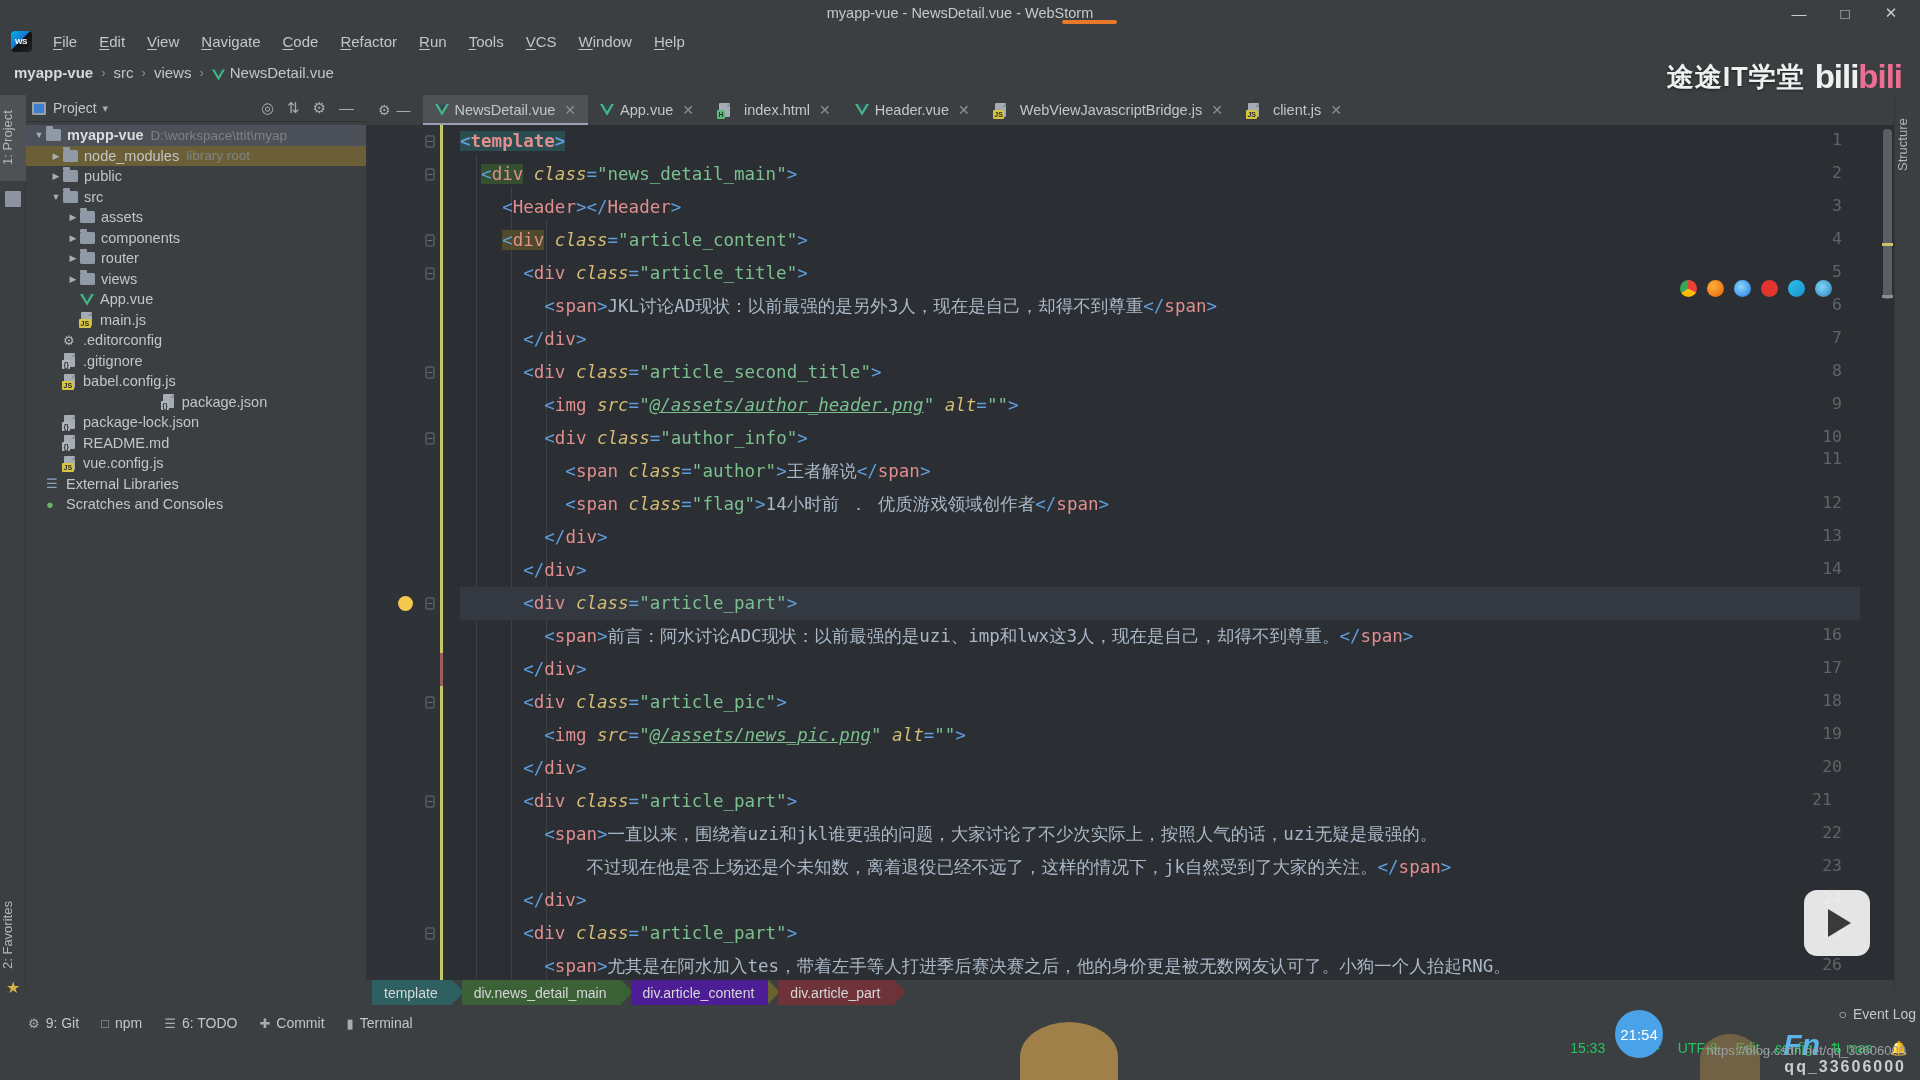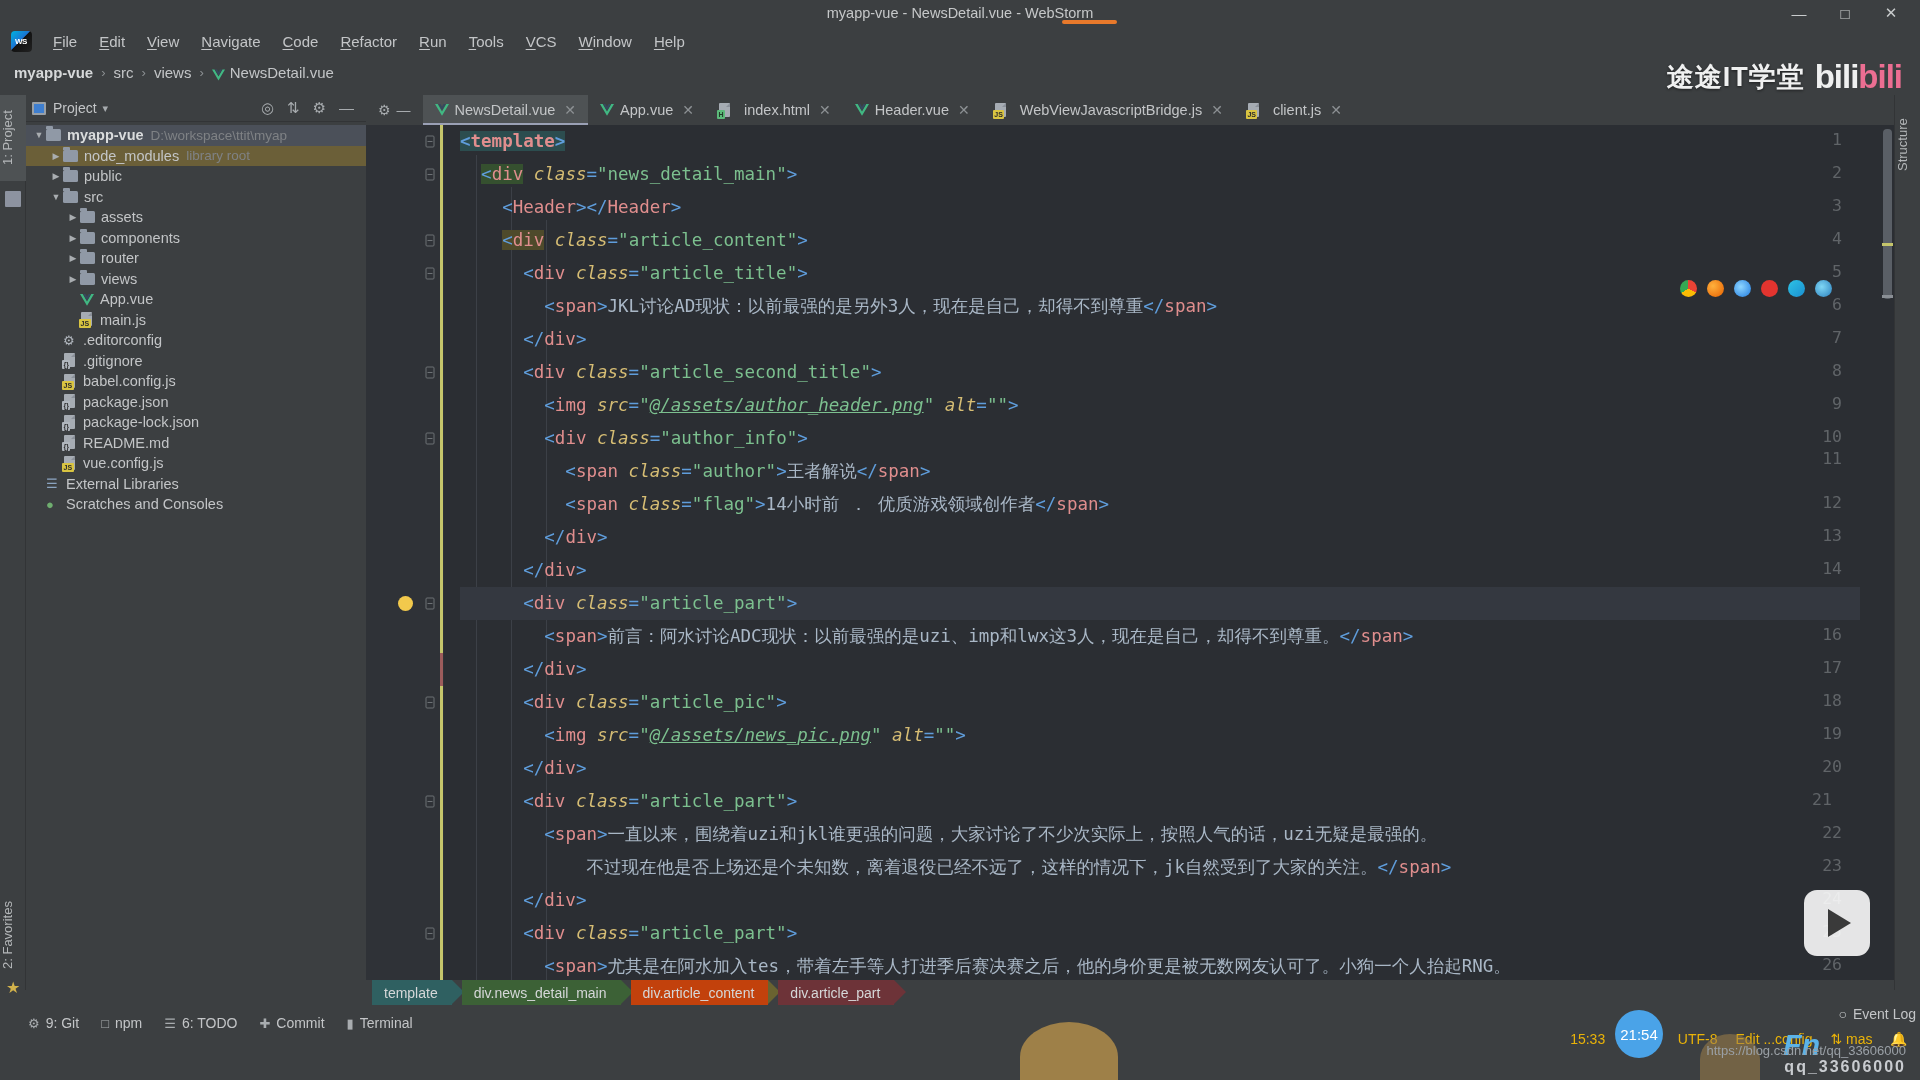--- a/index.html
+++ b/index.html
@@ -255,34 +255,34 @@
   .bc {
     height: 25px; display: flex; align-items: center; padding: 0 14px 0 12px;
     font-size: 14px; color: #d5d7d8; position: relative; margin-right: 10px;
   }
   .bc::after {
     content: ""; position: absolute; right: -12px; top: 0;
     border-style: solid; border-width: 12.5px 0 12.5px 12px;
   }
   .bc.c1 { background: #2f6061; } .bc.c1::after { border-color: transparent transparent transparent #2f6061; }
   .bc.c2 { background: #3c6136; } .bc.c2::after { border-color: transparent transparent transparent #3c6136; }
-  .bc.c3 { background: #c2410c; } .bc.c3::after { border-color: transparent transparent transparent #6a6330; }
+  .bc.c3 { background: #4c1d95; } .bc.c3::after { border-color: transparent transparent transparent #6a6330; }
   .bc.c4 { background: #6d3338; } .bc.c4::after { border-color: transparent transparent transparent #6d3338; }
 
   
   .toolwin-bar {
     position: absolute; left: 0; top: 1008px; width: 1920px; height: 30px;
     display: flex; align-items: center; padding-left: 28px; gap: 22px;
     font-size: 14px; color: #c3c5c7;
   }
   .tw { display: flex; align-items: center; gap: 6px; }
   .tw .gi { font-size: 13px; color: #a8acaf; }
   .sb-right {
     position: absolute; right: 12px; top: 1022px; height: 34px;
-    display: flex; align-items: center; gap: 18px; font-size: 14px; color: #eab308;
+    display: flex; align-items: flex-end; gap: 18px; font-size: 14px; color: #22c55e;
   }
 
   
   .wm-bili {
     position: absolute; right: 18px; top: 58px; display: flex; align-items: center; gap: 10px;
     opacity: 0.92;
   }
   .wm-cn {
     font-size: 27px; font-weight: bold; color: #ffffff; letter-spacing: 1px;
     text-shadow: 0 1px 3px rgba(0,0,0,.6);
@@ -487,21 +487,21 @@
           <span class="tree-label">.gitignore</span>
         </div>
         <div class="tree-row" style="padding-left: 23px;">
           <span class="arrow"></span>
           <span class="file-ico">
             <span class="page"></span>
             <span class="badge js">JS</span>
           </span>
           <span class="tree-label">babel.config.js</span>
         </div>
-        <div class="tree-row" style="padding-left: 23px;">
+        <div class="tree-row" style="padding-left: 23px; justify-content: center;">
           <span class="arrow"></span>
           <span class="file-ico">
             <span class="page"></span>
             <span class="badge json">{}</span>
           </span>
           <span class="tree-label">package.json</span>
         </div>
         <div class="tree-row" style="padding-left: 23px;">
           <span class="arrow"></span>
           <span class="file-ico">

